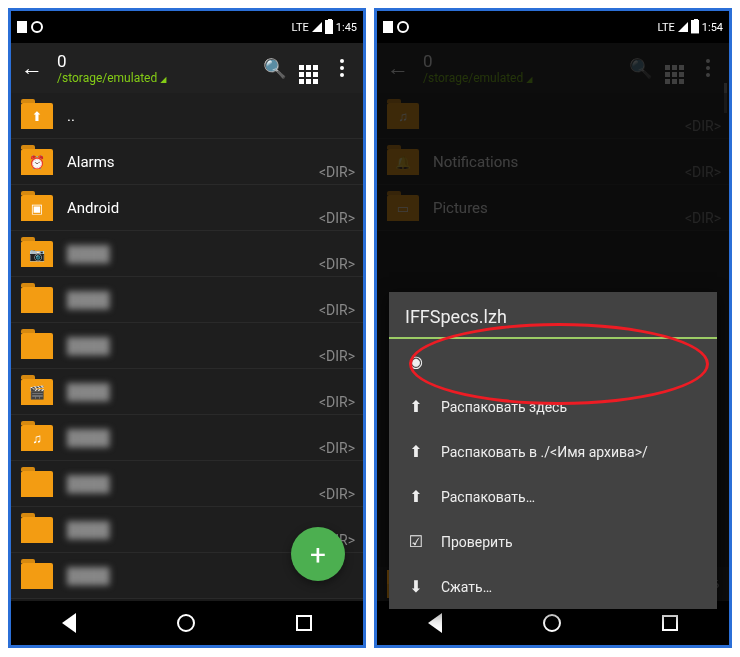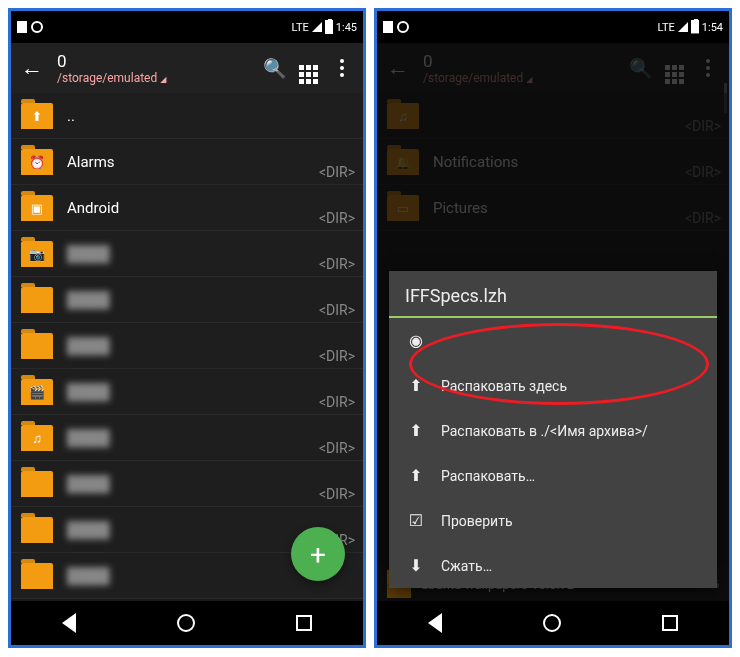--- a/index.html
+++ b/index.html
@@ -11,41 +11,41 @@
     .sd-icon { width: 10px; height: 12px; background: #fff; }
     .circle-icon { width: 12px; height: 12px; border: 2px solid #fff; border-radius: 50%; }
     .signal { display: inline-block; width: 0; height: 0; border-left: 10px solid transparent; border-bottom: 10px solid #fff; }
     .battery { width: 8px; height: 14px; border: 1px solid #fff; background: #fff; position: relative; }
     .battery::before { content: ''; position: absolute; top: -2px; left: 2px; width: 4px; height: 2px; background: #fff; }
     .app-bar { height: 50px; background: #212121; display: flex; align-items: center; padding: 0 10px; color: #fff; }
     .app-bar.dimmed { opacity: 0.5; }
     .back-arrow { font-size: 22px; margin-right: 14px; cursor: pointer; }
     .path-block { flex: 1; }
     .path-title { font-size: 17px; }
-    .path-sub { font-size: 12px; color: #fca5a5; }
+    .path-sub { font-size: 12px; color: #84cc16; }
     .path-sub::after { content: '◢'; font-size: 8px; margin-left: 3px; }
     .bar-icon { width: 22px; text-align: center; font-size: 19px; margin-left: 12px; cursor: pointer; }
     .grid-icon { display: inline-grid; grid-template-columns: repeat(3, 5px); grid-template-rows: repeat(3, 5px); gap: 2px; }
     .grid-icon span { background: #fff; }
     .dots-icon { display: flex; flex-direction: column; gap: 3px; align-items: center; }
     .dots-icon span { width: 4px; height: 4px; background: #fff; border-radius: 50%; }
     .file-list { background: #1e1e1e; position: relative; }
     .file-row { height: 46px; display: flex; align-items: center; padding: 0 10px; border-bottom: 1px solid #2a2a2a; position: relative; }
     .folder-icon { width: 32px; height: 26px; background: #f39c12; border-radius: 2px 2px 0 0; position: relative; margin-right: 14px; }
     .folder-icon::before { content: ''; position: absolute; top: -4px; left: 0; width: 14px; height: 4px; background: #d68910; border-radius: 2px 2px 0 0; }
     .folder-inner { position: absolute; top: 50%; left: 50%; transform: translate(-50%, -50%); color: #fff; font-size: 13px; }
     .file-name { color: #fff; font-size: 15px; flex: 1; }
     .file-name.blurred { filter: blur(3px); color: #888; }
     .dir-tag { color: #888; font-size: 14px; position: absolute; right: 8px; bottom: 4px; }
     .fab { position: absolute; right: 18px; bottom: 64px; width: 54px; height: 54px; background: #4caf50; border-radius: 50%; display: flex; align-items: center; justify-content: center; font-size: 28px; color: #fff; box-shadow: 0 3px 8px rgba(0,0,0,0.4); cursor: pointer; }
     .nav-bar { position: absolute; bottom: 0; left: 0; right: 0; height: 44px; background: #000; display: flex; align-items: center; justify-content: space-around; }
     .nav-back { width: 0; height: 0; border-top: 10px solid transparent; border-bottom: 10px solid transparent; border-right: 14px solid #fff; }
     .nav-home { width: 18px; height: 18px; border: 2px solid #fff; border-radius: 50%; }
     .nav-recent { width: 16px; height: 16px; border: 2px solid #fff; }
-    .context-menu { position: absolute; left: 12px; right: 12px; top: 260px; background: #424242; box-shadow: 0 4px 16px rgba(0,0,0,0.6); z-index: 10; }
+    .context-menu { position: absolute; left: 12px; right: 12px; top: 281px; background: #424242; box-shadow: 0 4px 16px rgba(0,0,0,0.6); z-index: 10; }
     .menu-title { padding: 14px 16px 10px; color: #eee; font-size: 18px; border-bottom: 2px solid #9ccc65; }
     .menu-item { padding: 13px 16px; display: flex; align-items: center; color: #eee; font-size: 14px; cursor: pointer; }
     .menu-icon { width: 22px; margin-right: 14px; font-size: 16px; text-align: center; }
     .scrim { position: absolute; top: 22px; left: 0; right: 0; bottom: 44px; background: rgba(0,0,0,0.55); z-index: 5; }
     .highlight-ellipse { position: absolute; top: 312px; left: 32px; width: 300px; height: 82px; border: 3px solid #ed1c24; border-radius: 50%; z-index: 20; pointer-events: none; }
     .bottom-file { position: absolute; bottom: 44px; left: 0; right: 0; height: 34px; display: flex; align-items: center; padding: 0 10px; background: #1e1e1e; z-index: 2; }
     .archive-icon { width: 24px; height: 28px; background: linear-gradient(#f39c12 50%, #d68910 50%); margin-right: 10px; }
     .bottom-filename { color: #ccc; font-size: 13px; flex: 1; }
     .bottom-size { color: #888; font-size: 10px; }
     .scrollbar-hint { position: absolute; right: 2px; top: 72px; width: 3px; height: 30px; background: #555; }

